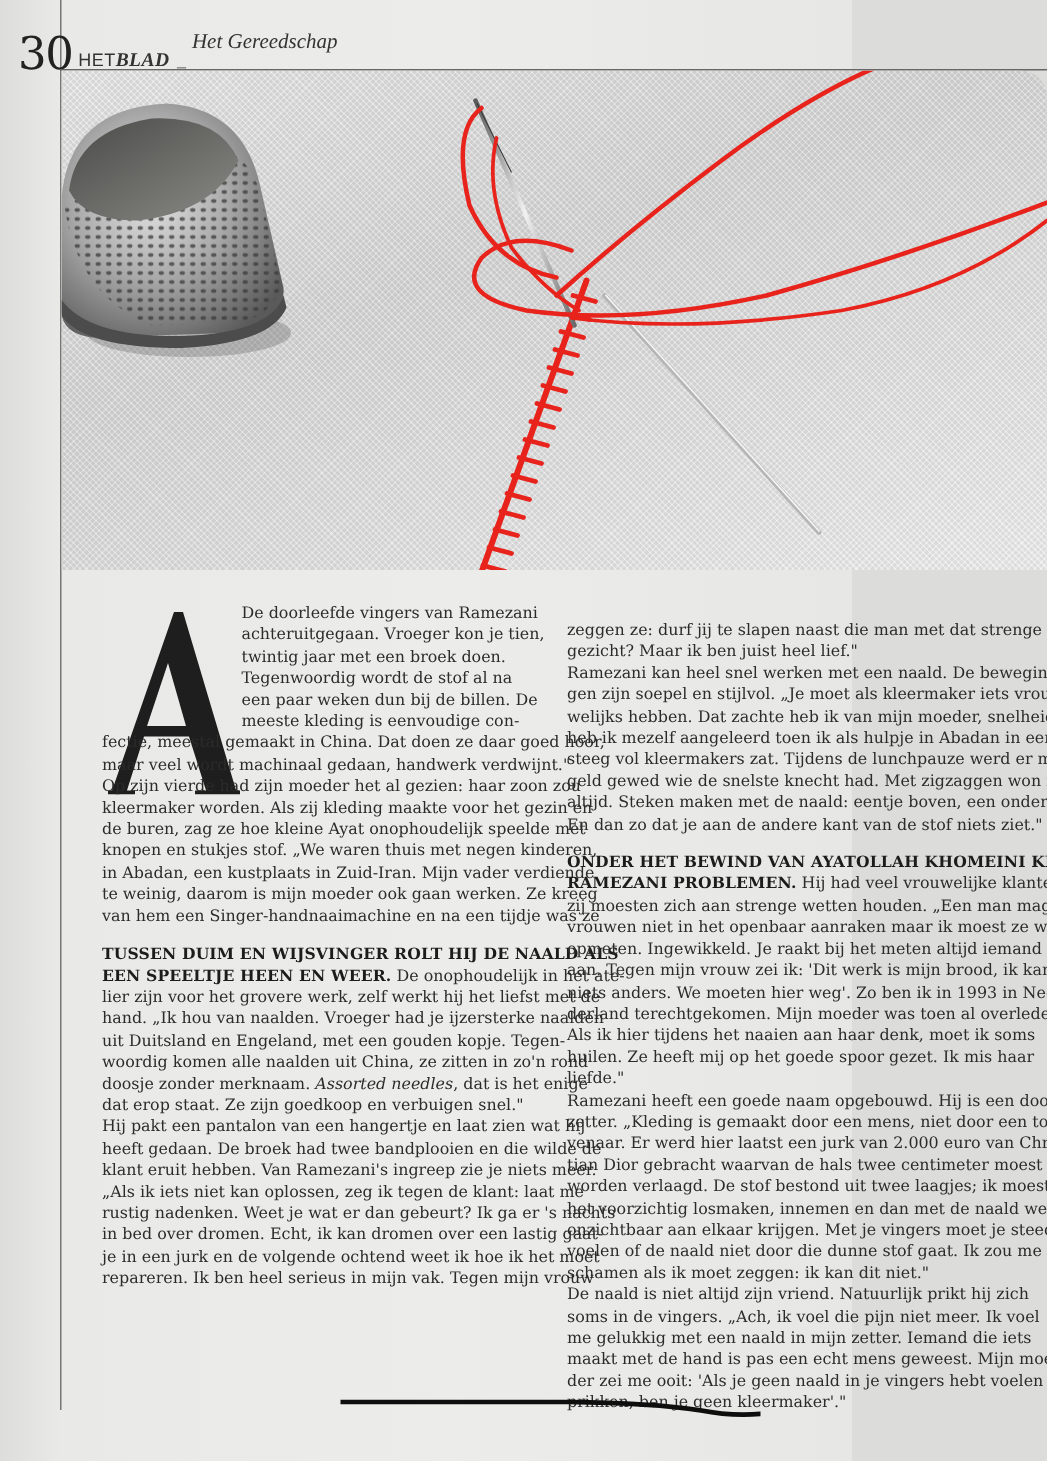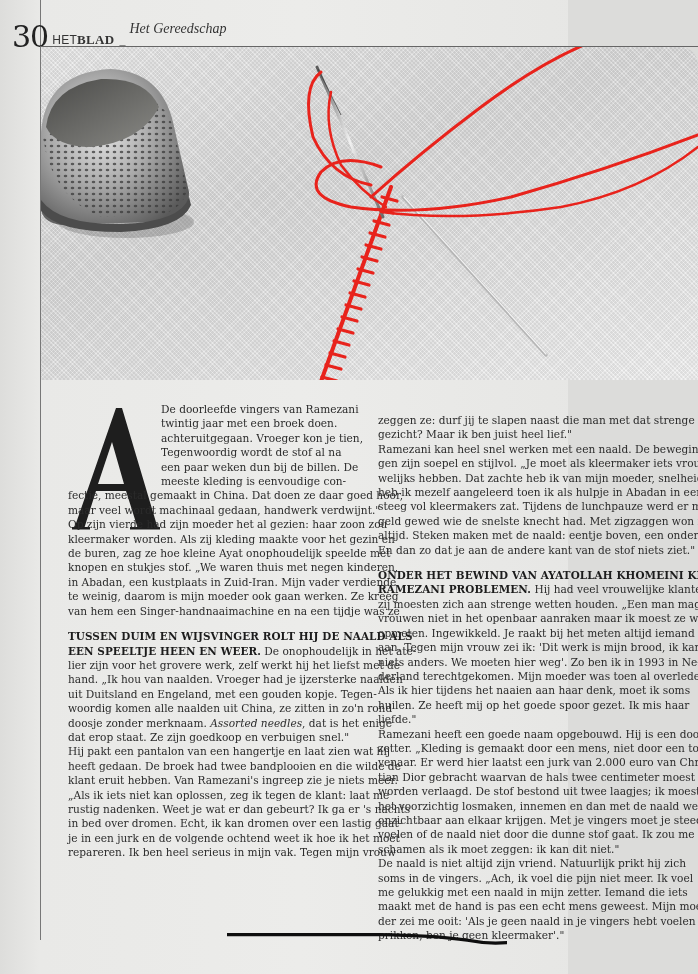--- a/index.html
+++ b/index.html
@@ -20,21 +20,21 @@
   }
   .header {
     position: absolute; left: 12px; top: 22px; height: 30px;
     display: flex; align-items: flex-end;
   }
   .page-num {
     font-family: "DejaVu Serif", serif;
     font-size: 30px; line-height: 30px; color: #222; letter-spacing: -1px;
   }
   .mag-title { font-family: "Liberation Sans", sans-serif; font-size: 12px; color: #333; margin-left: 4px; margin-bottom: 4px; letter-spacing: 0.3px; }
-  .mag-title b { font-family: "Liberation Serif", serif; font-weight: bold; font-size: 13px; }
+  .mag-title b { font-family: "Liberation Serif", serif; font-weight: bold; font-size: 13px; font-style: italic; }
   .section-sep { font-size: 12px; color: #555; margin: 0 4px 4px 5px; font-family: "Liberation Serif", serif; }
   .section-title { font-family: "Liberation Serif", serif; font-style: italic; font-size: 14px; color: #333; margin-bottom: 15px; }
   .header-rule {
     position: absolute; left: 40px; top: 46px; width: 658px; height: 1px; background: #666;
   }
 
   
   .photo {
     position: absolute; left: 41px; top: 47px; width: 657px; height: 333px;
     background:
@@ -148,22 +148,22 @@
 
   <svg class="dropcap" viewBox="0 0 88 124">
     <path d="M2,123 L44,2 L50,2 L86,123 L66,123 L54,85 L24,85 L12,123 Z M26,78 L52,78 L40,36 Z" fill="#1e1e1e"></path>
     <rect x="0" y="121" width="18" height="2.5" fill="#1e1e1e"></rect>
     <rect x="58" y="121" width="30" height="2.5" fill="#1e1e1e"></rect>
   </svg>
 
   <div class="col col-left">
     <div>
       <span class="line indent">De doorleefde vingers van Ramezani</span>
+      <span class="line indent">achteruitgegaan. Vroeger kon je tien,</span>
       <span class="line indent">twintig jaar met een broek doen.</span>
-      <span class="line indent">achteruitgegaan. Vroeger kon je tien,</span>
       <span class="line indent">Tegenwoordig wordt de stof al na</span>
       <span class="line indent">een paar weken dun bij de billen. De</span>
       <span class="line indent">meeste kleding is eenvoudige con-</span>
     </div>
     <div>
       <span class="line">fectie, meestal gemaakt in China. Dat doen ze daar goed hoor,</span>
       <span class="line">maar veel wordt machinaal gedaan, handwerk verdwijnt."</span>
       <span class="line">Op zijn vierde had zijn moeder het al gezien: haar zoon zou</span>
       <span class="line">kleermaker worden. Als zij kleding maakte voor het gezin en</span>
       <span class="line">de buren, zag ze hoe kleine Ayat onophoudelijk speelde met</span>

